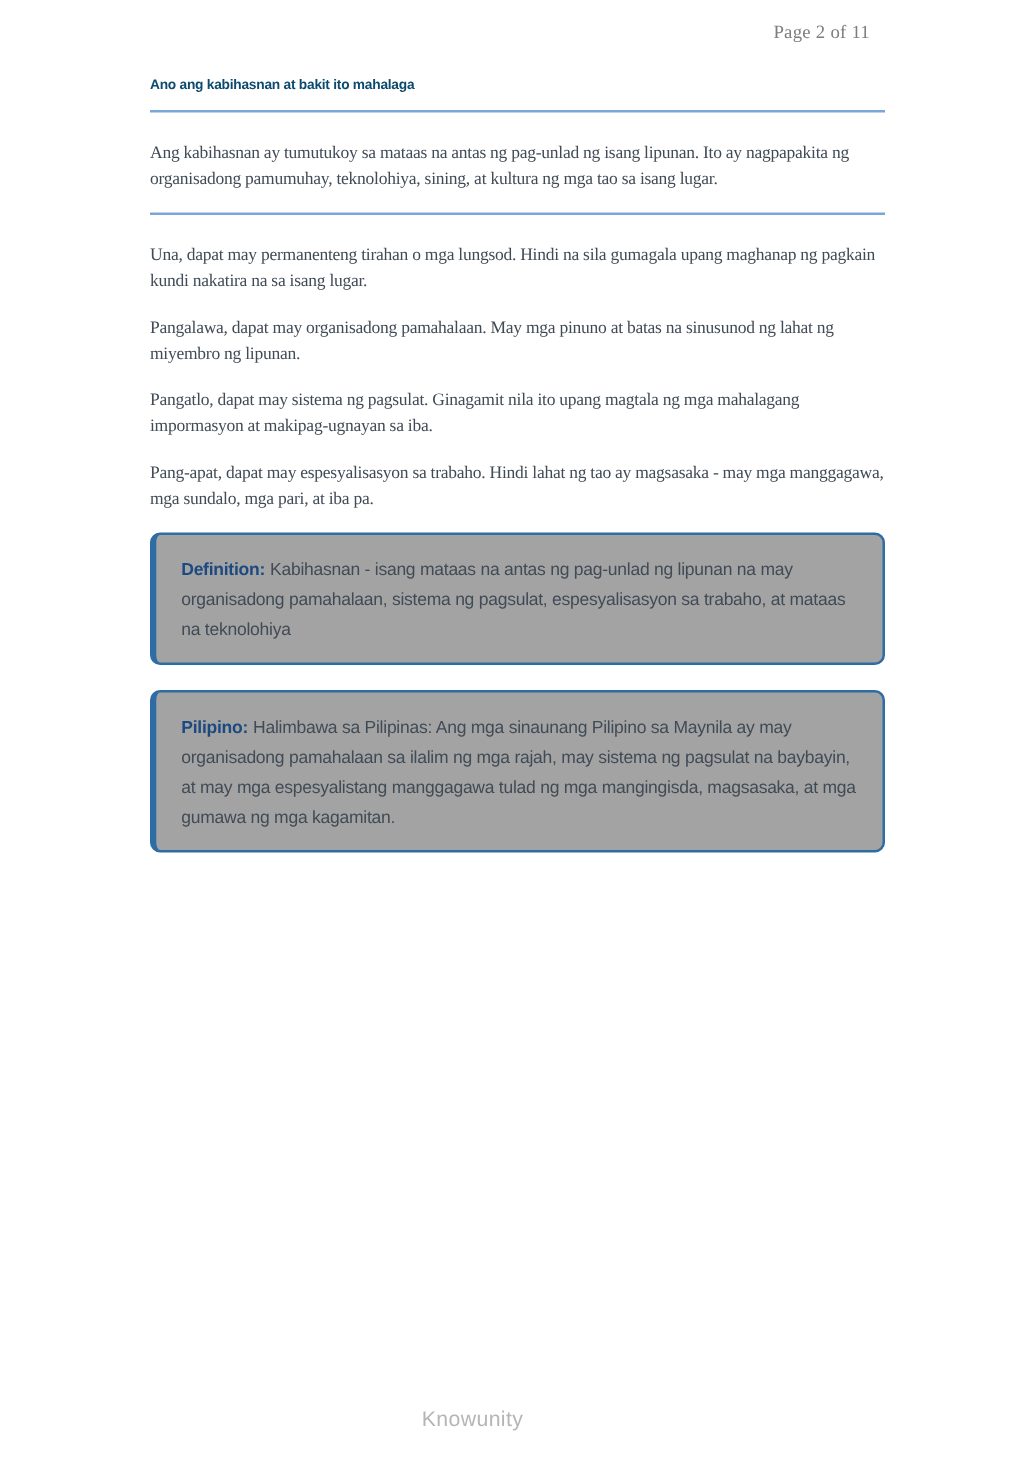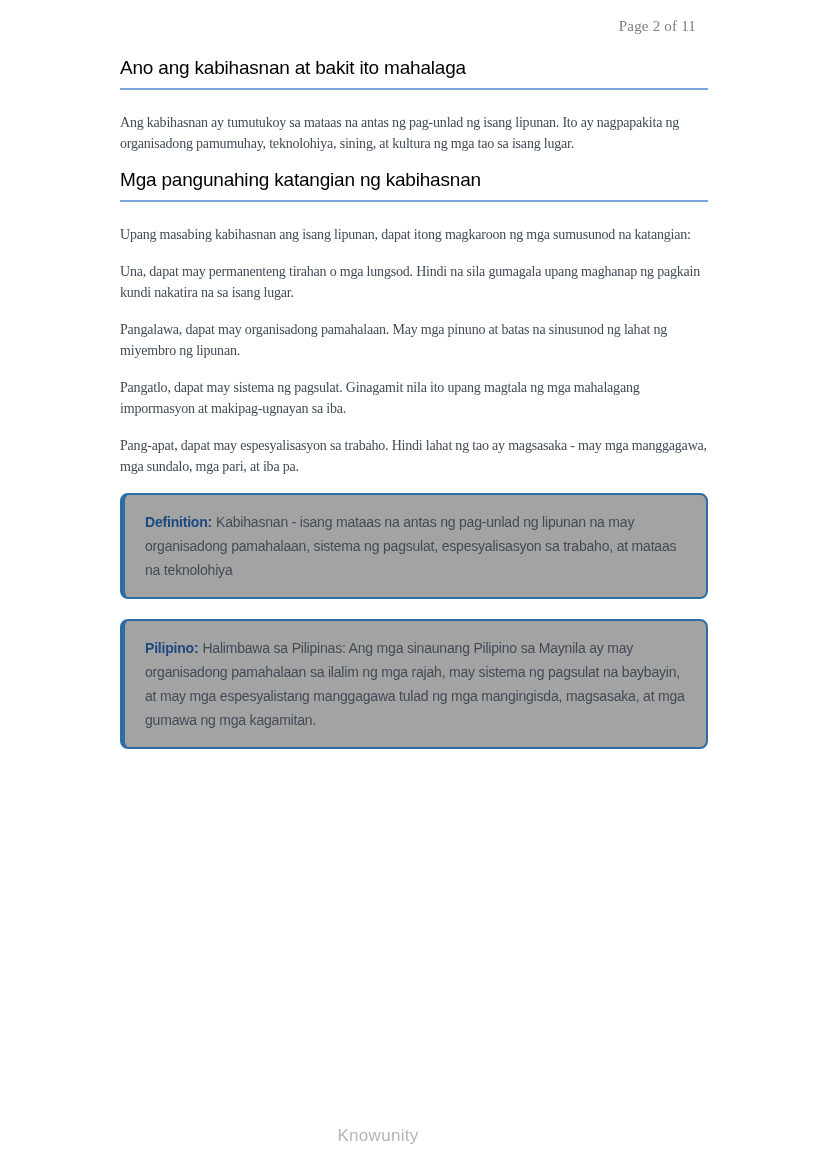--- a/index.html
+++ b/index.html
@@ -31,23 +31,23 @@
     position: absolute;
     top: 58px;
     left: 120px;
     width: 588px;
     color: #414b56;
     font-size: 14px;
     line-height: 21px;
     letter-spacing: -0.2px;
   }
   .section-heading {
-    font-size: 19px;
-    font-weight: 400;
-    color: #000000;
+    font-size: 11px;
+    font-weight: 700;
+    color: #0c4a6e;
     line-height: 20px;
   }
   .section-heading.spaced { margin-top: 14px; }
   .rule {
     height: 2px;
     background: #7ca6d8;
     border: none;
     margin: 10px 0 22px 0;
   }
   .para { margin: 0 0 16px 0; font-family: Liberation Serif, serif; }
@@ -87,24 +87,22 @@
 
   <div class="page-indicator">Page 2 of 11</div>
 
   <div class="content">
 
     <h2 class="section-heading">Ano ang kabihasnan at bakit ito mahalaga</h2>
     <div class="rule"></div>
 
     <p class="para">Ang kabihasnan ay tumutukoy sa mataas na antas ng pag-unlad ng isang lipunan. Ito ay nagpapakita ng organisadong pamumuhay, teknolohiya, sining, at kultura ng mga tao sa isang lugar.</p>
 
-    <h2 class="section-heading spaced">Mga pangunahing katangian ng kabihasnan</h2>
     <div class="rule"></div>
 
-    <p class="para">Upang masabing kabihasnan ang isang lipunan, dapat itong magkaroon ng mga sumusunod na katangian:</p>
 
     <p class="para">Una, dapat may permanenteng tirahan o mga lungsod. Hindi na sila gumagala upang maghanap ng pagkain kundi nakatira na sa isang lugar.</p>
 
     <p class="para">Pangalawa, dapat may organisadong pamahalaan. May mga pinuno at batas na sinusunod ng lahat ng miyembro ng lipunan.</p>
 
     <p class="para">Pangatlo, dapat may sistema ng pagsulat. Ginagamit nila ito upang magtala ng mga mahalagang impormasyon at makipag-ugnayan sa iba.</p>
 
     <p class="para">Pang-apat, dapat may espesyalisasyon sa trabaho. Hindi lahat ng tao ay magsasaka - may mga manggagawa, mga sundalo, mga pari, at iba pa.</p>
 
 

